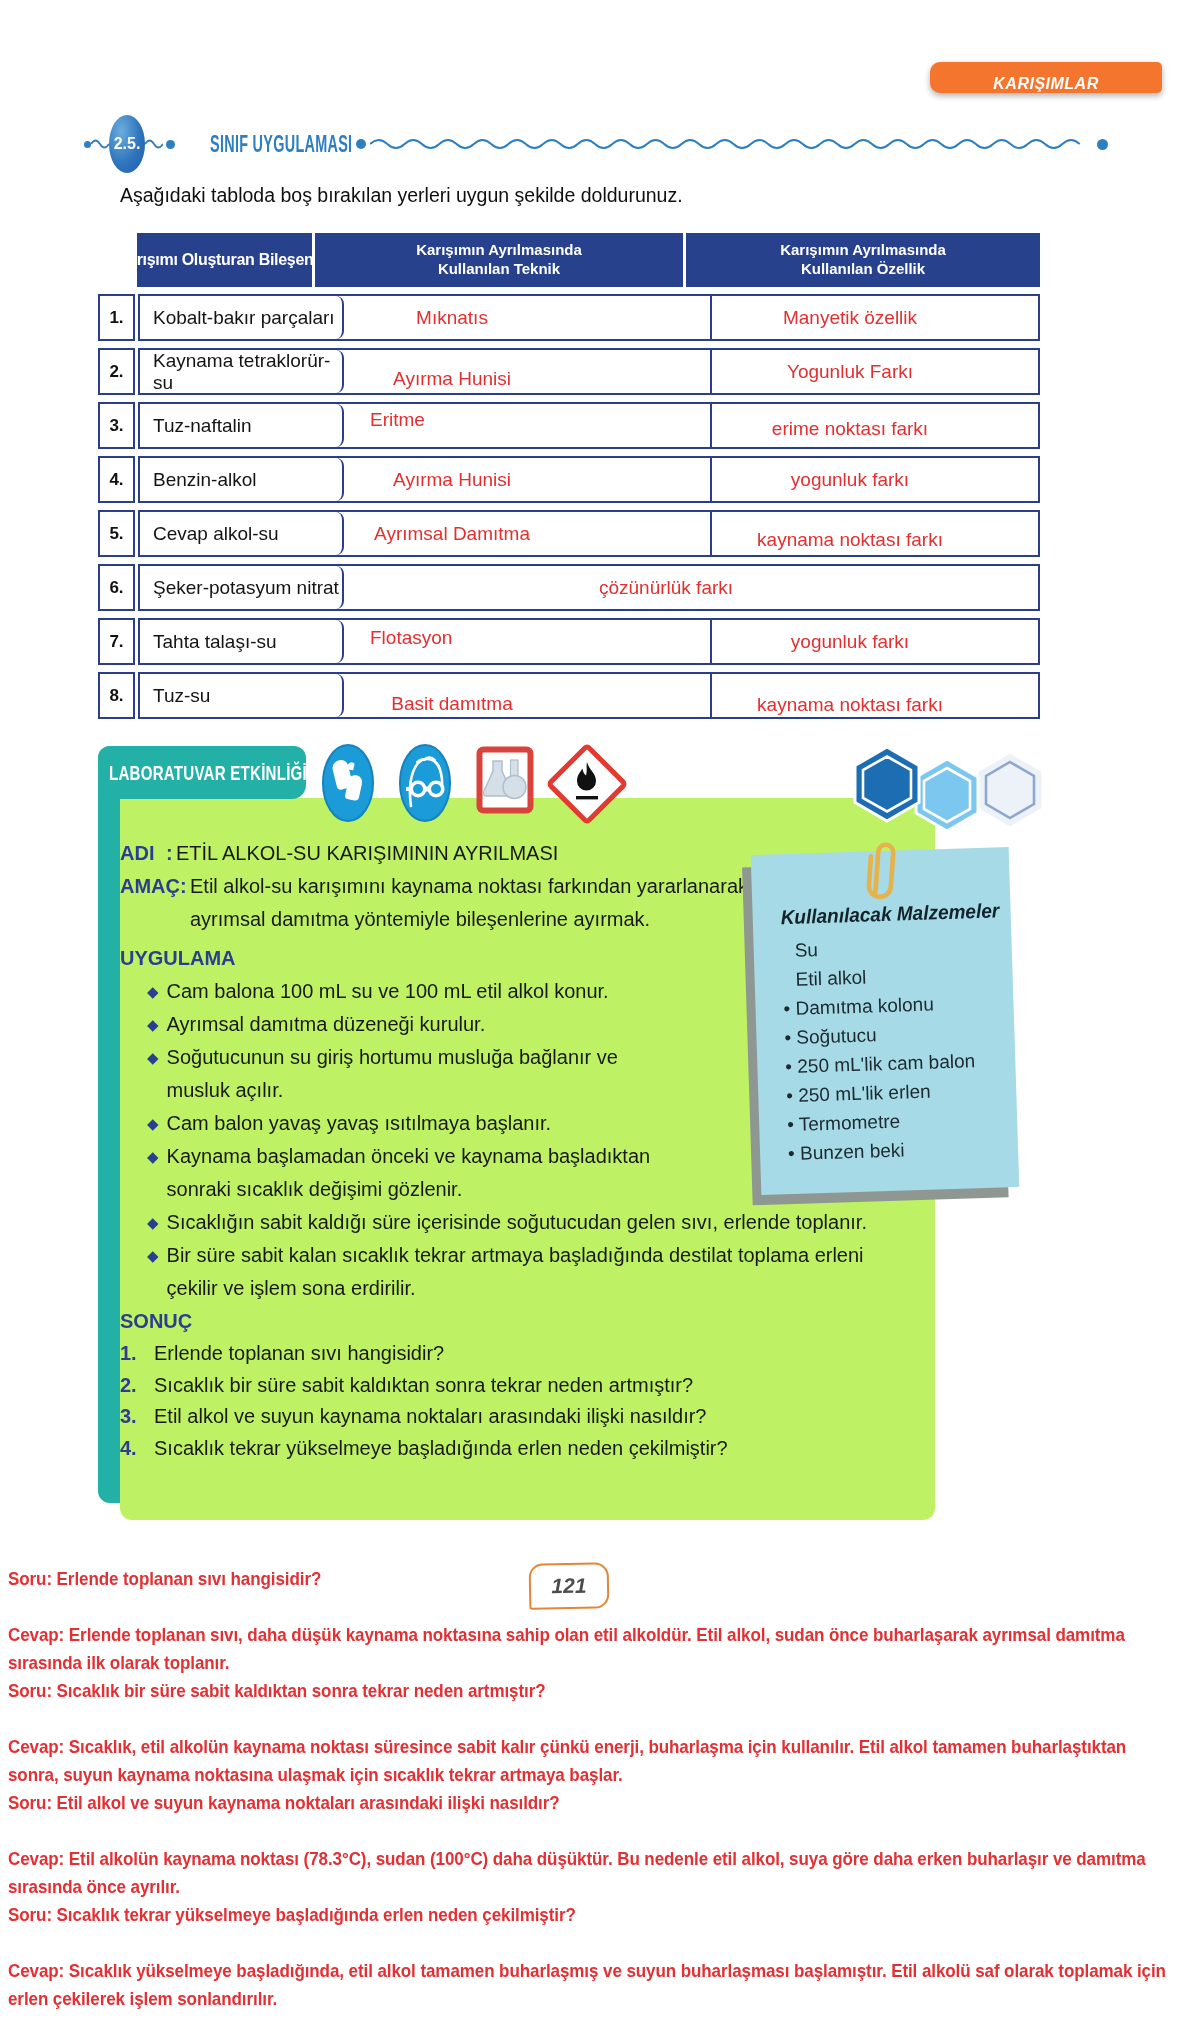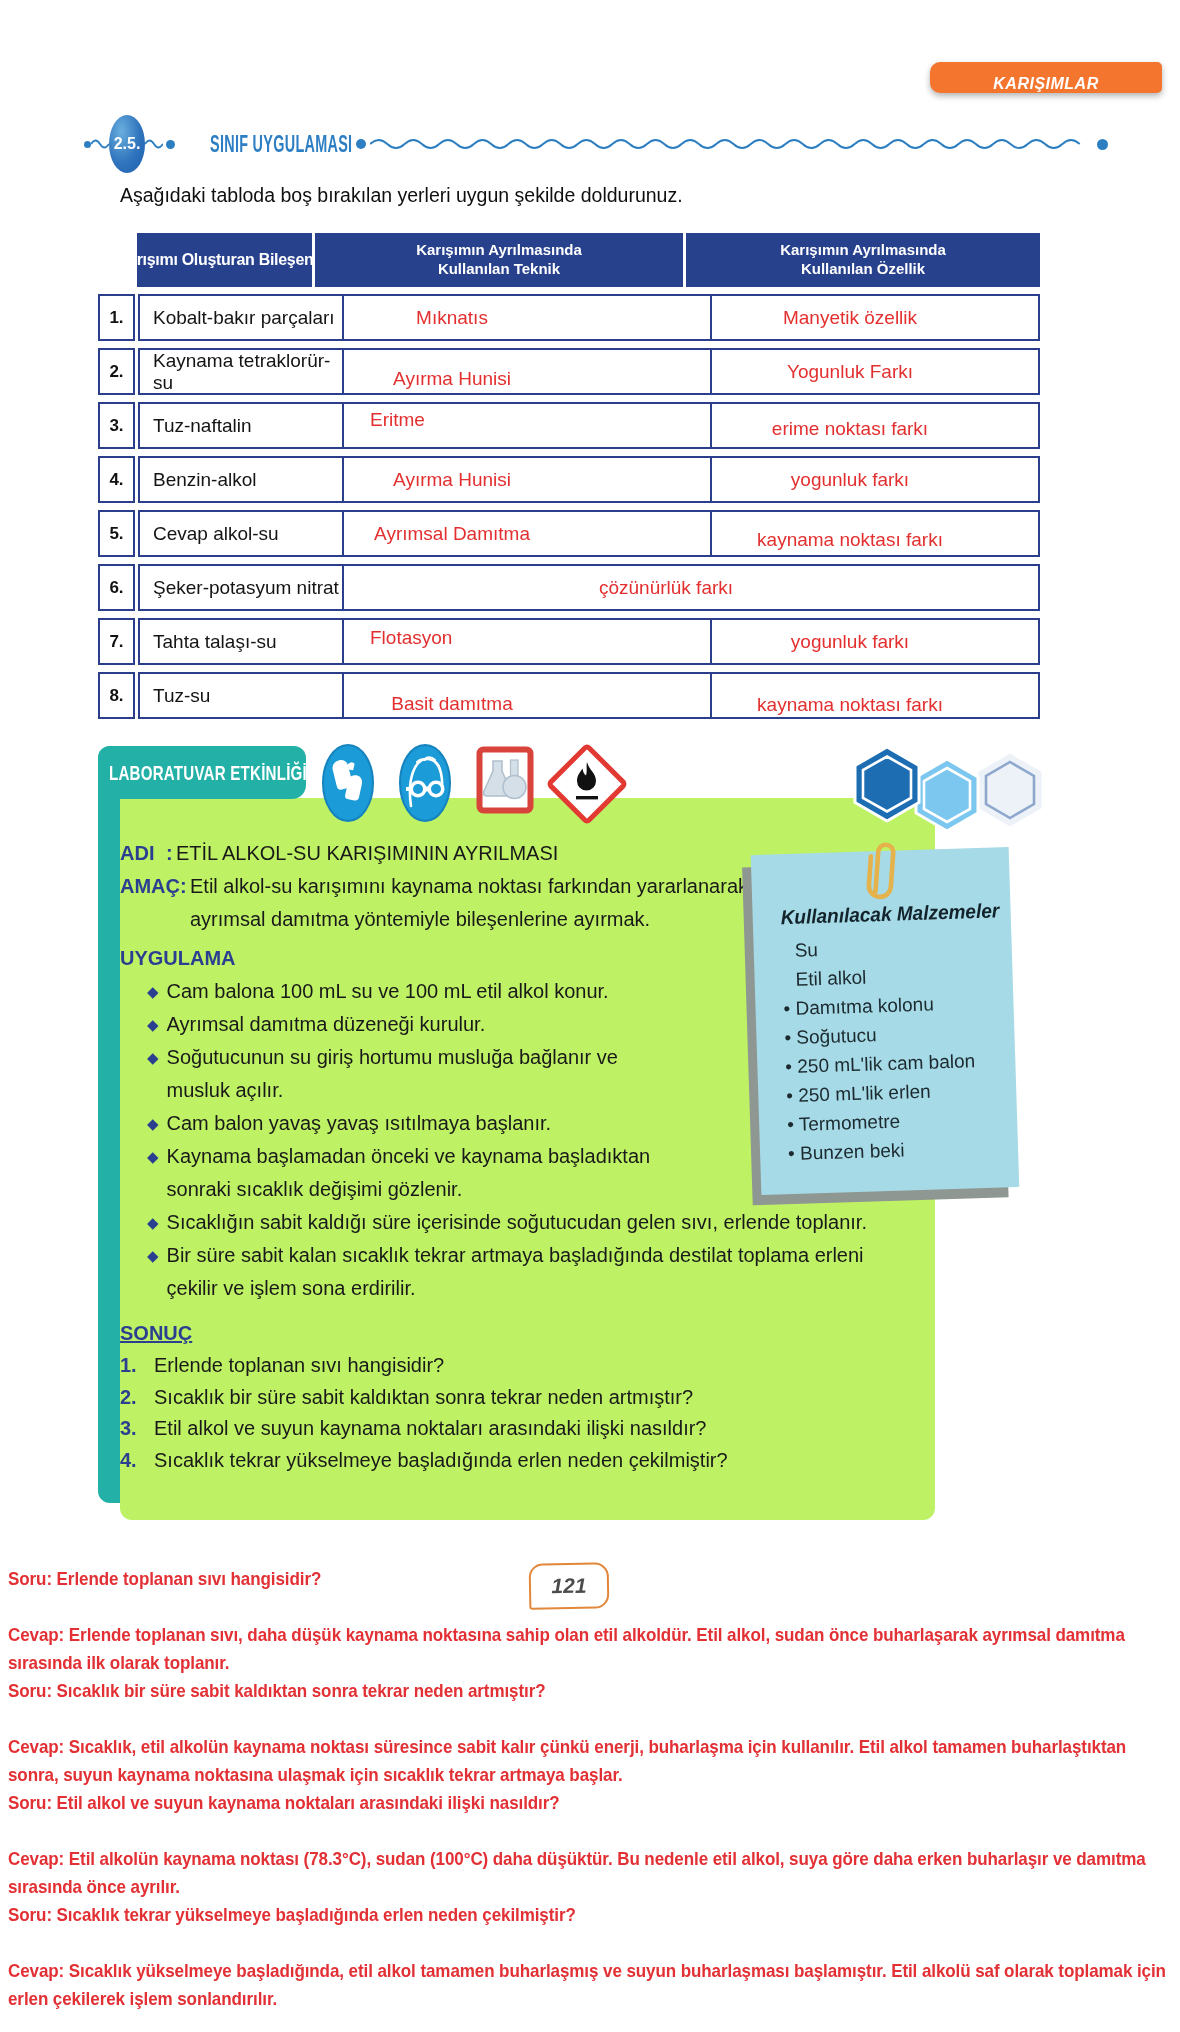--- a/index.html
+++ b/index.html
@@ -58,21 +58,21 @@
   .th2 { width:368px; } .th3 { flex:1; }
   .th2 span, .th3 span { display:inline-block; max-width:205px; }
   .t-row { display:flex; margin-top:7px; height:47px; }
   .t-no {
     width:37px; margin-right:3px; border:2.5px solid #2b3e8c; background:#fff;
     display:flex; align-items:center; justify-content:center;
     font-weight:bold; font-size:17px; color:#111;
   }
   .t-main { flex:1; border:2.5px solid #2b3e8c; background:#fff; display:flex; }
   .t-cell { display:flex; align-items:center; }
-  .t-comp { width:204px; border-right:2.5px solid #2b3e8c; padding-left:13px; font-size:19px; color:#141414; }
+  .t-comp { width:204px; border-right:2.5px solid #2b3e8c; padding-left:13px; font-size:19px; color:#141414;border-radius:8px; }
   .t-tech { width:368px; border-right:2.5px solid #2b3e8c; justify-content:center; padding-right:150px; }
   .t-prop { flex:1; justify-content:center; padding-right:50px; }
   .red-ans { color:#e32f2f; font-size:19px; position:relative; white-space:nowrap; }
   .tbl-rows .t-row:nth-of-type(2) .t-tech .red-ans { top:7px; }
   .tbl-rows .t-row:nth-of-type(3) .t-tech { justify-content:flex-start; padding-left:26px; padding-right:0; }
   .tbl-rows .t-row:nth-of-type(3) .t-tech .red-ans { top:-6px; }
   .tbl-rows .t-row:nth-of-type(3) .t-prop .red-ans { top:3px; }
   .tbl-rows .t-row:nth-of-type(5) .t-prop .red-ans { top:6px; }
   .tbl-rows .t-row:nth-of-type(7) .t-tech { justify-content:flex-start; padding-left:26px; padding-right:0; }
   .tbl-rows .t-row:nth-of-type(7) .t-tech .red-ans { top:-4px; }
@@ -97,21 +97,21 @@
     position:absolute; left:120px; top:798px; width:815px; height:722px;
     background:#bef264; border-radius:0 12px 12px 12px;
   }
   .lab-content { position:absolute; left:0; top:39px; width:100%; padding-right:18px; font-size:20px; }
   .kv { display:flex; line-height:33px; }
   .klabel { flex:0 0 46px; color:#2b3f90; font-weight:bold; }
   .kcolon { flex:0 0 10px; color:#2b3f90; font-weight:bold; }
   .kval { color:#191919; }
   .kv.amac .kval { max-width:560px; }
   .sub-label { color:#2b3f90; font-weight:bold; line-height:33px; margin-top:6px; }
-  .sub-label.sonuc { margin-top:12px;text-decoration:underline; }
+  .sub-label.sonuc { margin-top:0; }
   .step { display:flex; padding-left:27px; line-height:33px; align-items:flex-start; }
   .diamond-icon { color:#2b3f90; font-size:15px; line-height:33px; margin-right:8px; flex:0 0 auto; }
   .diamond-icon::before { content:"◆"; }
   .step-text { max-width:505px; color:#191919; }
   .steps .step:nth-of-type(n+6) .step-text { max-width:880px; }
   .q-row { display:flex; line-height:31.5px; }
   .q-no { flex:0 0 34px; color:#2b3f90; font-weight:bold; }
   .q-text { color:#191919; }
 
   

